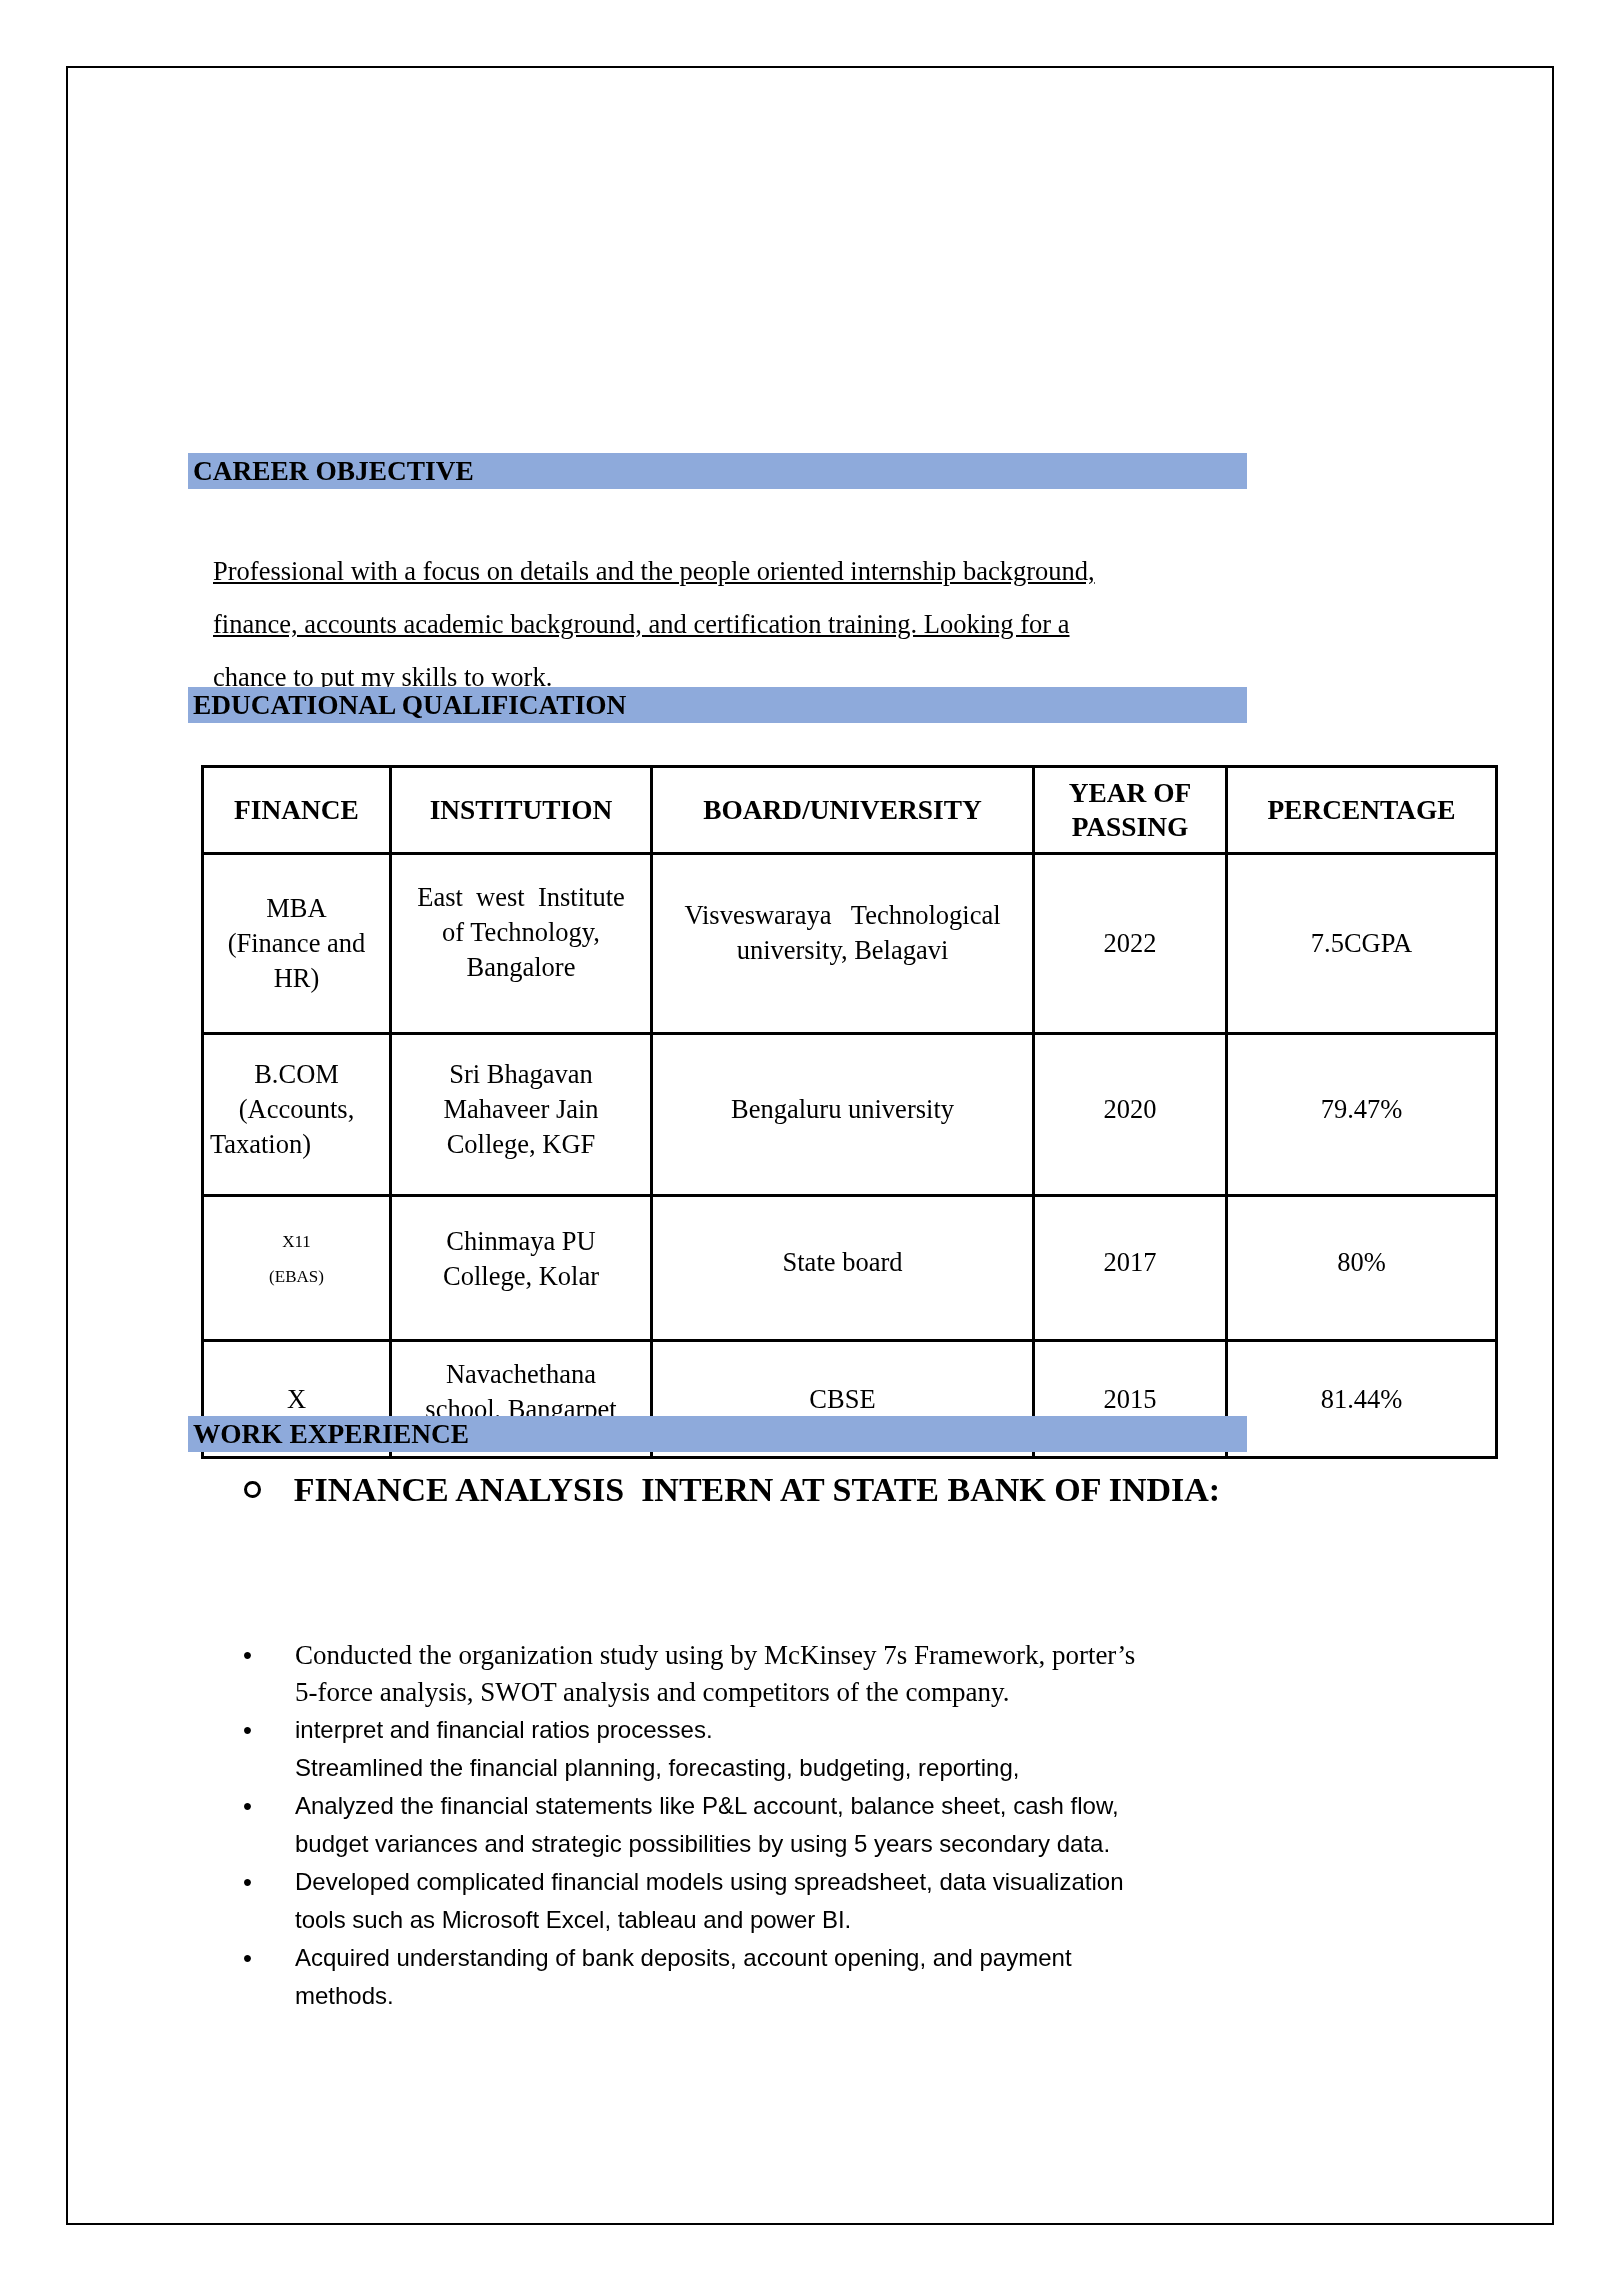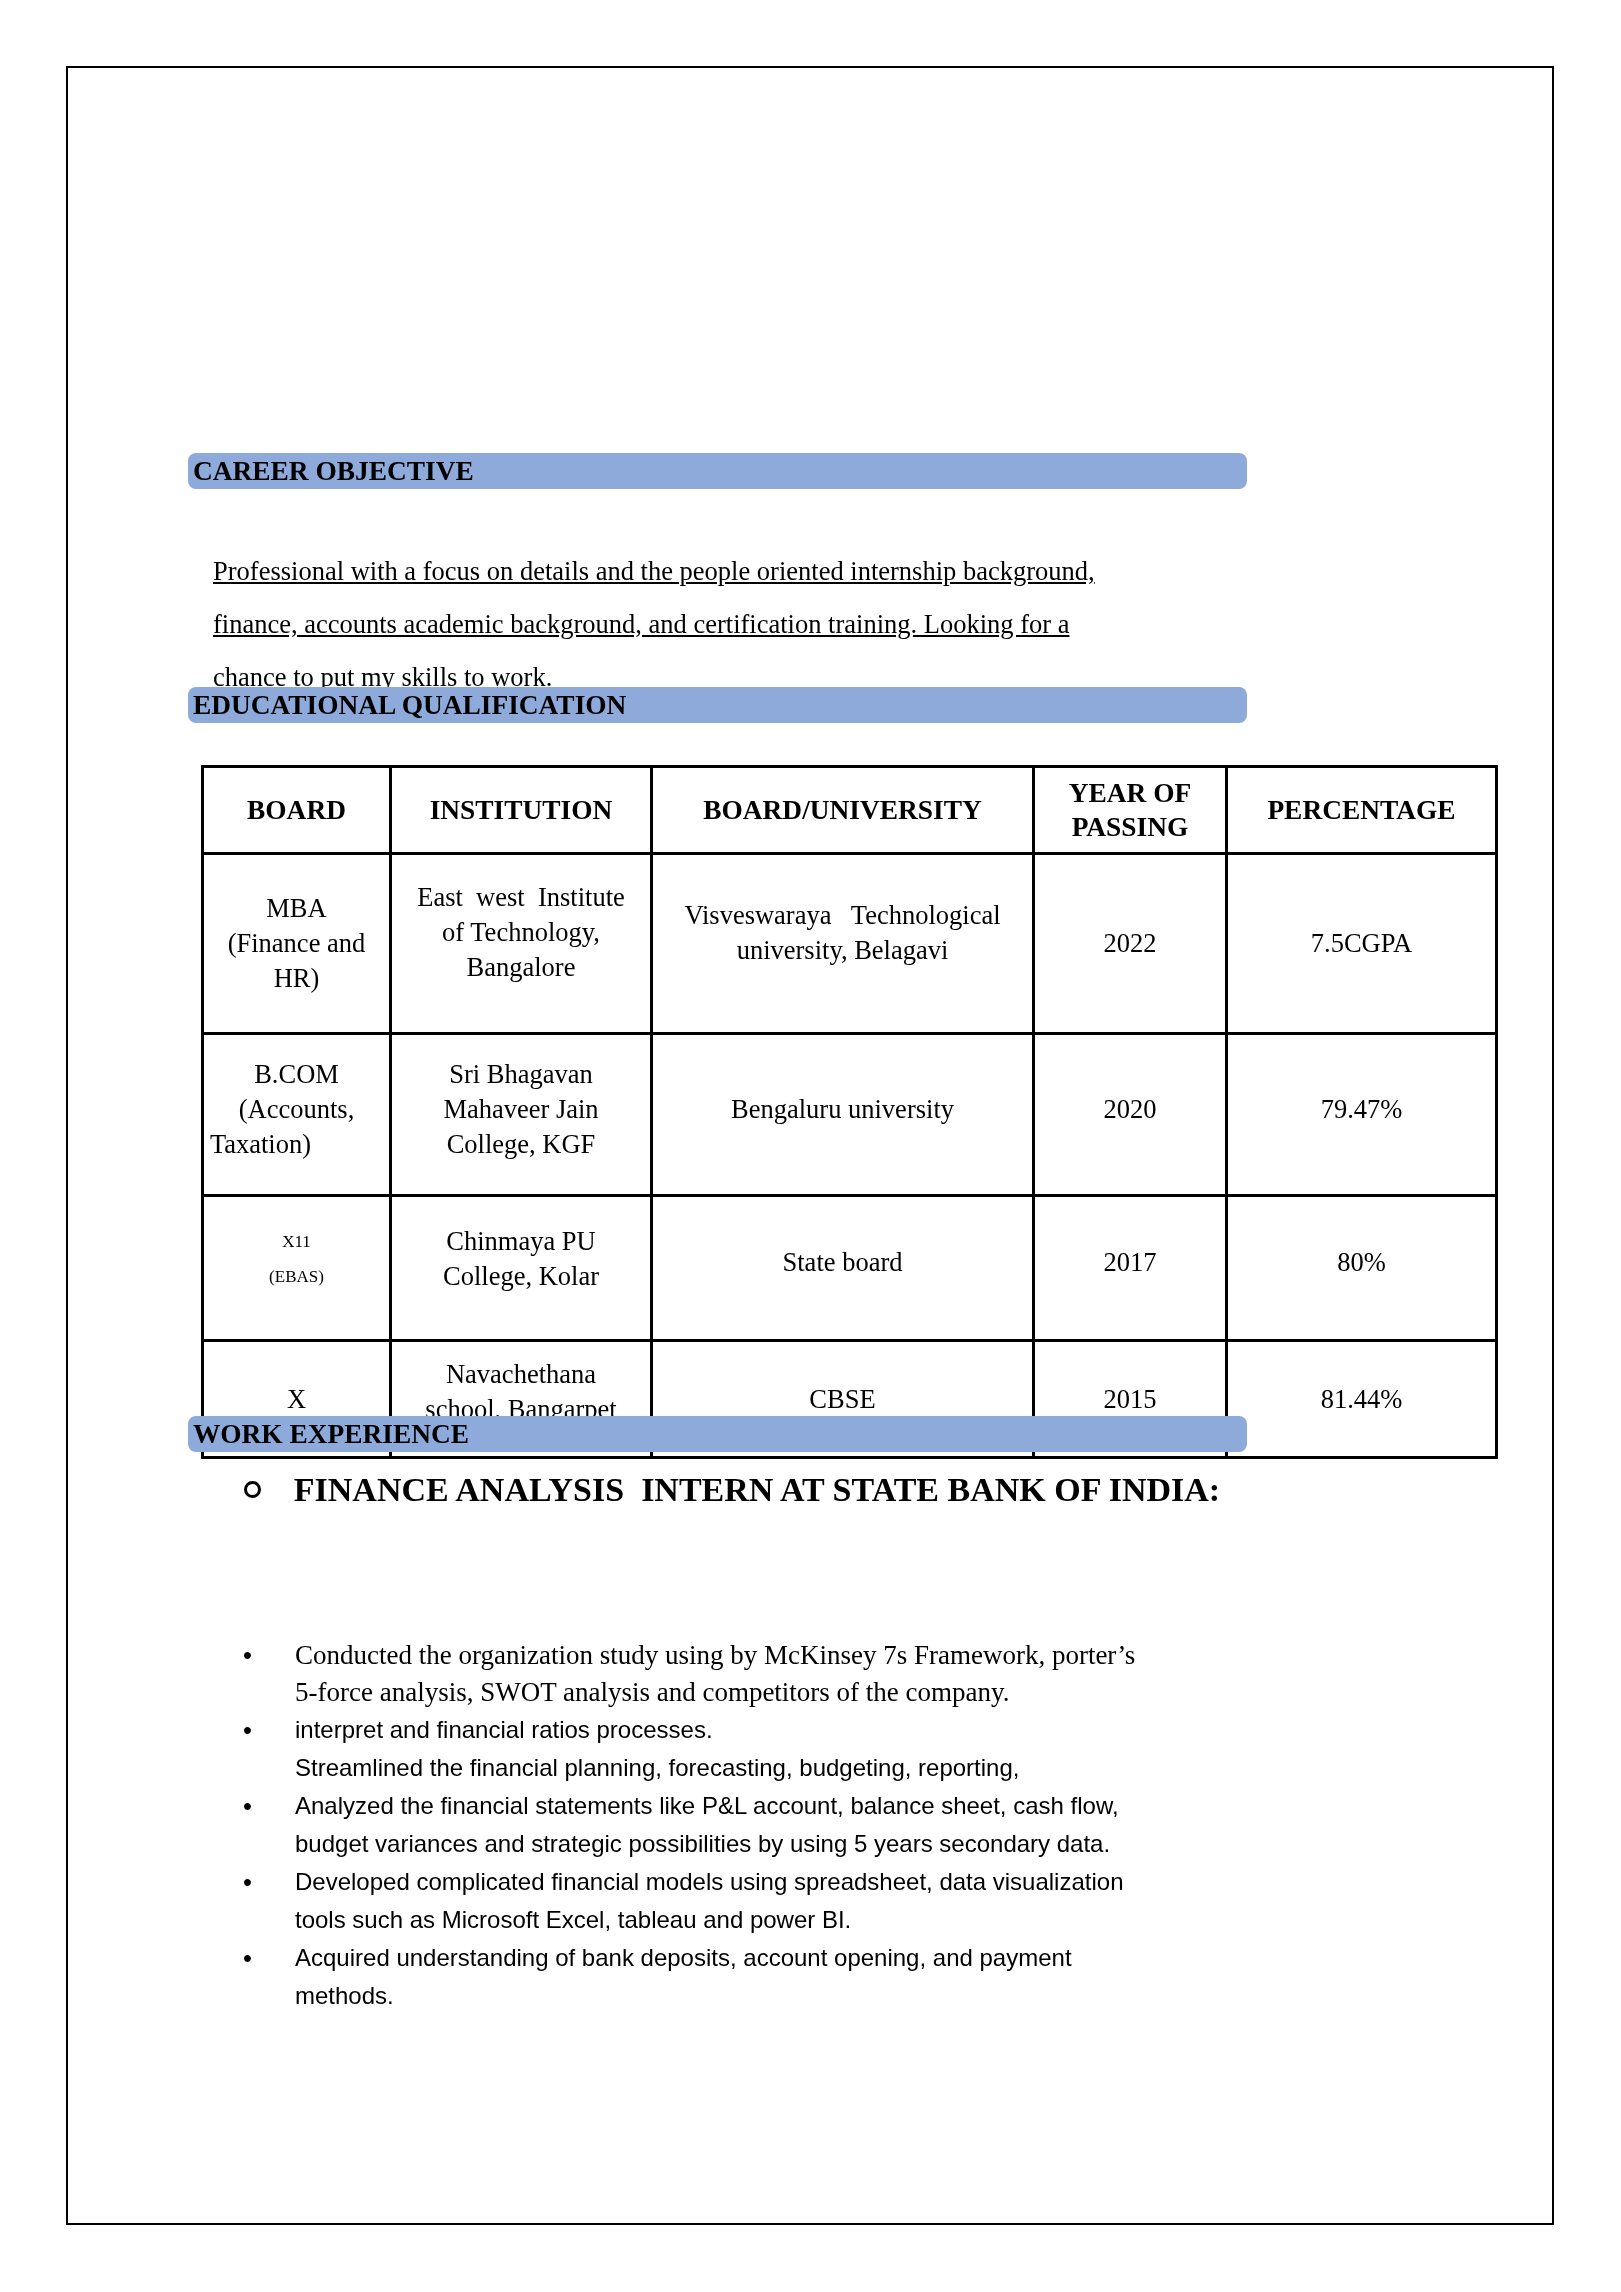--- a/index.html
+++ b/index.html
@@ -5,21 +5,21 @@
   html, body { margin: 0; padding: 0; background: #ffffff; }
   body { width: 1621px; height: 2293px; position: relative; overflow: hidden; color: #000; }
   .page-border {
     position: absolute; left: 66px; top: 66px; width: 1488px; height: 2159px;
     border: 2px solid #000; box-sizing: border-box;
   }
   .section-bar {
     position: absolute; left: 188px; width: 1059px; height: 36px;
     background: #8EAADB; box-sizing: border-box; padding-left: 4.9px;
     font-family: "Liberation Serif", serif; font-weight: bold; font-size: 27.4px;
-    line-height: 37px; white-space: nowrap; border-radius: 8px;
+    line-height: 37px; white-space: nowrap;
   }
   .objective-text {
     position: absolute; left: 197px; top: 537px; width: 1049px;
     font-family: "Liberation Serif", serif; font-size: 26.5px; line-height: 37px;
   }
   .objective-text p { margin: 16px; text-decoration: underline; }
   table.edu {
     position: absolute; left: 201px; top: 765px; width: 1294px;
     border-collapse: collapse; table-layout: fixed;
     font-family: "Liberation Serif", serif; font-size: 26.5px; line-height: 35px;
@@ -72,21 +72,21 @@
 <table class="edu">
   <colgroup>
     <col style="width:188px">
     <col style="width:261px">
     <col style="width:382px">
     <col style="width:193px">
     <col style="width:270px">
   </colgroup>
   <thead>
     <tr>
-      <th>BOARD</th>
+      <th>FINANCE</th>
       <th>INSTITUTION</th>
       <th>BOARD/UNIVERSITY</th>
       <th>
         <span class="line">YEAR OF</span>
         <span class="line">PASSING</span>
       </th>
       <th>PERCENTAGE</th>
     </tr>
   </thead>
   <tbody>

